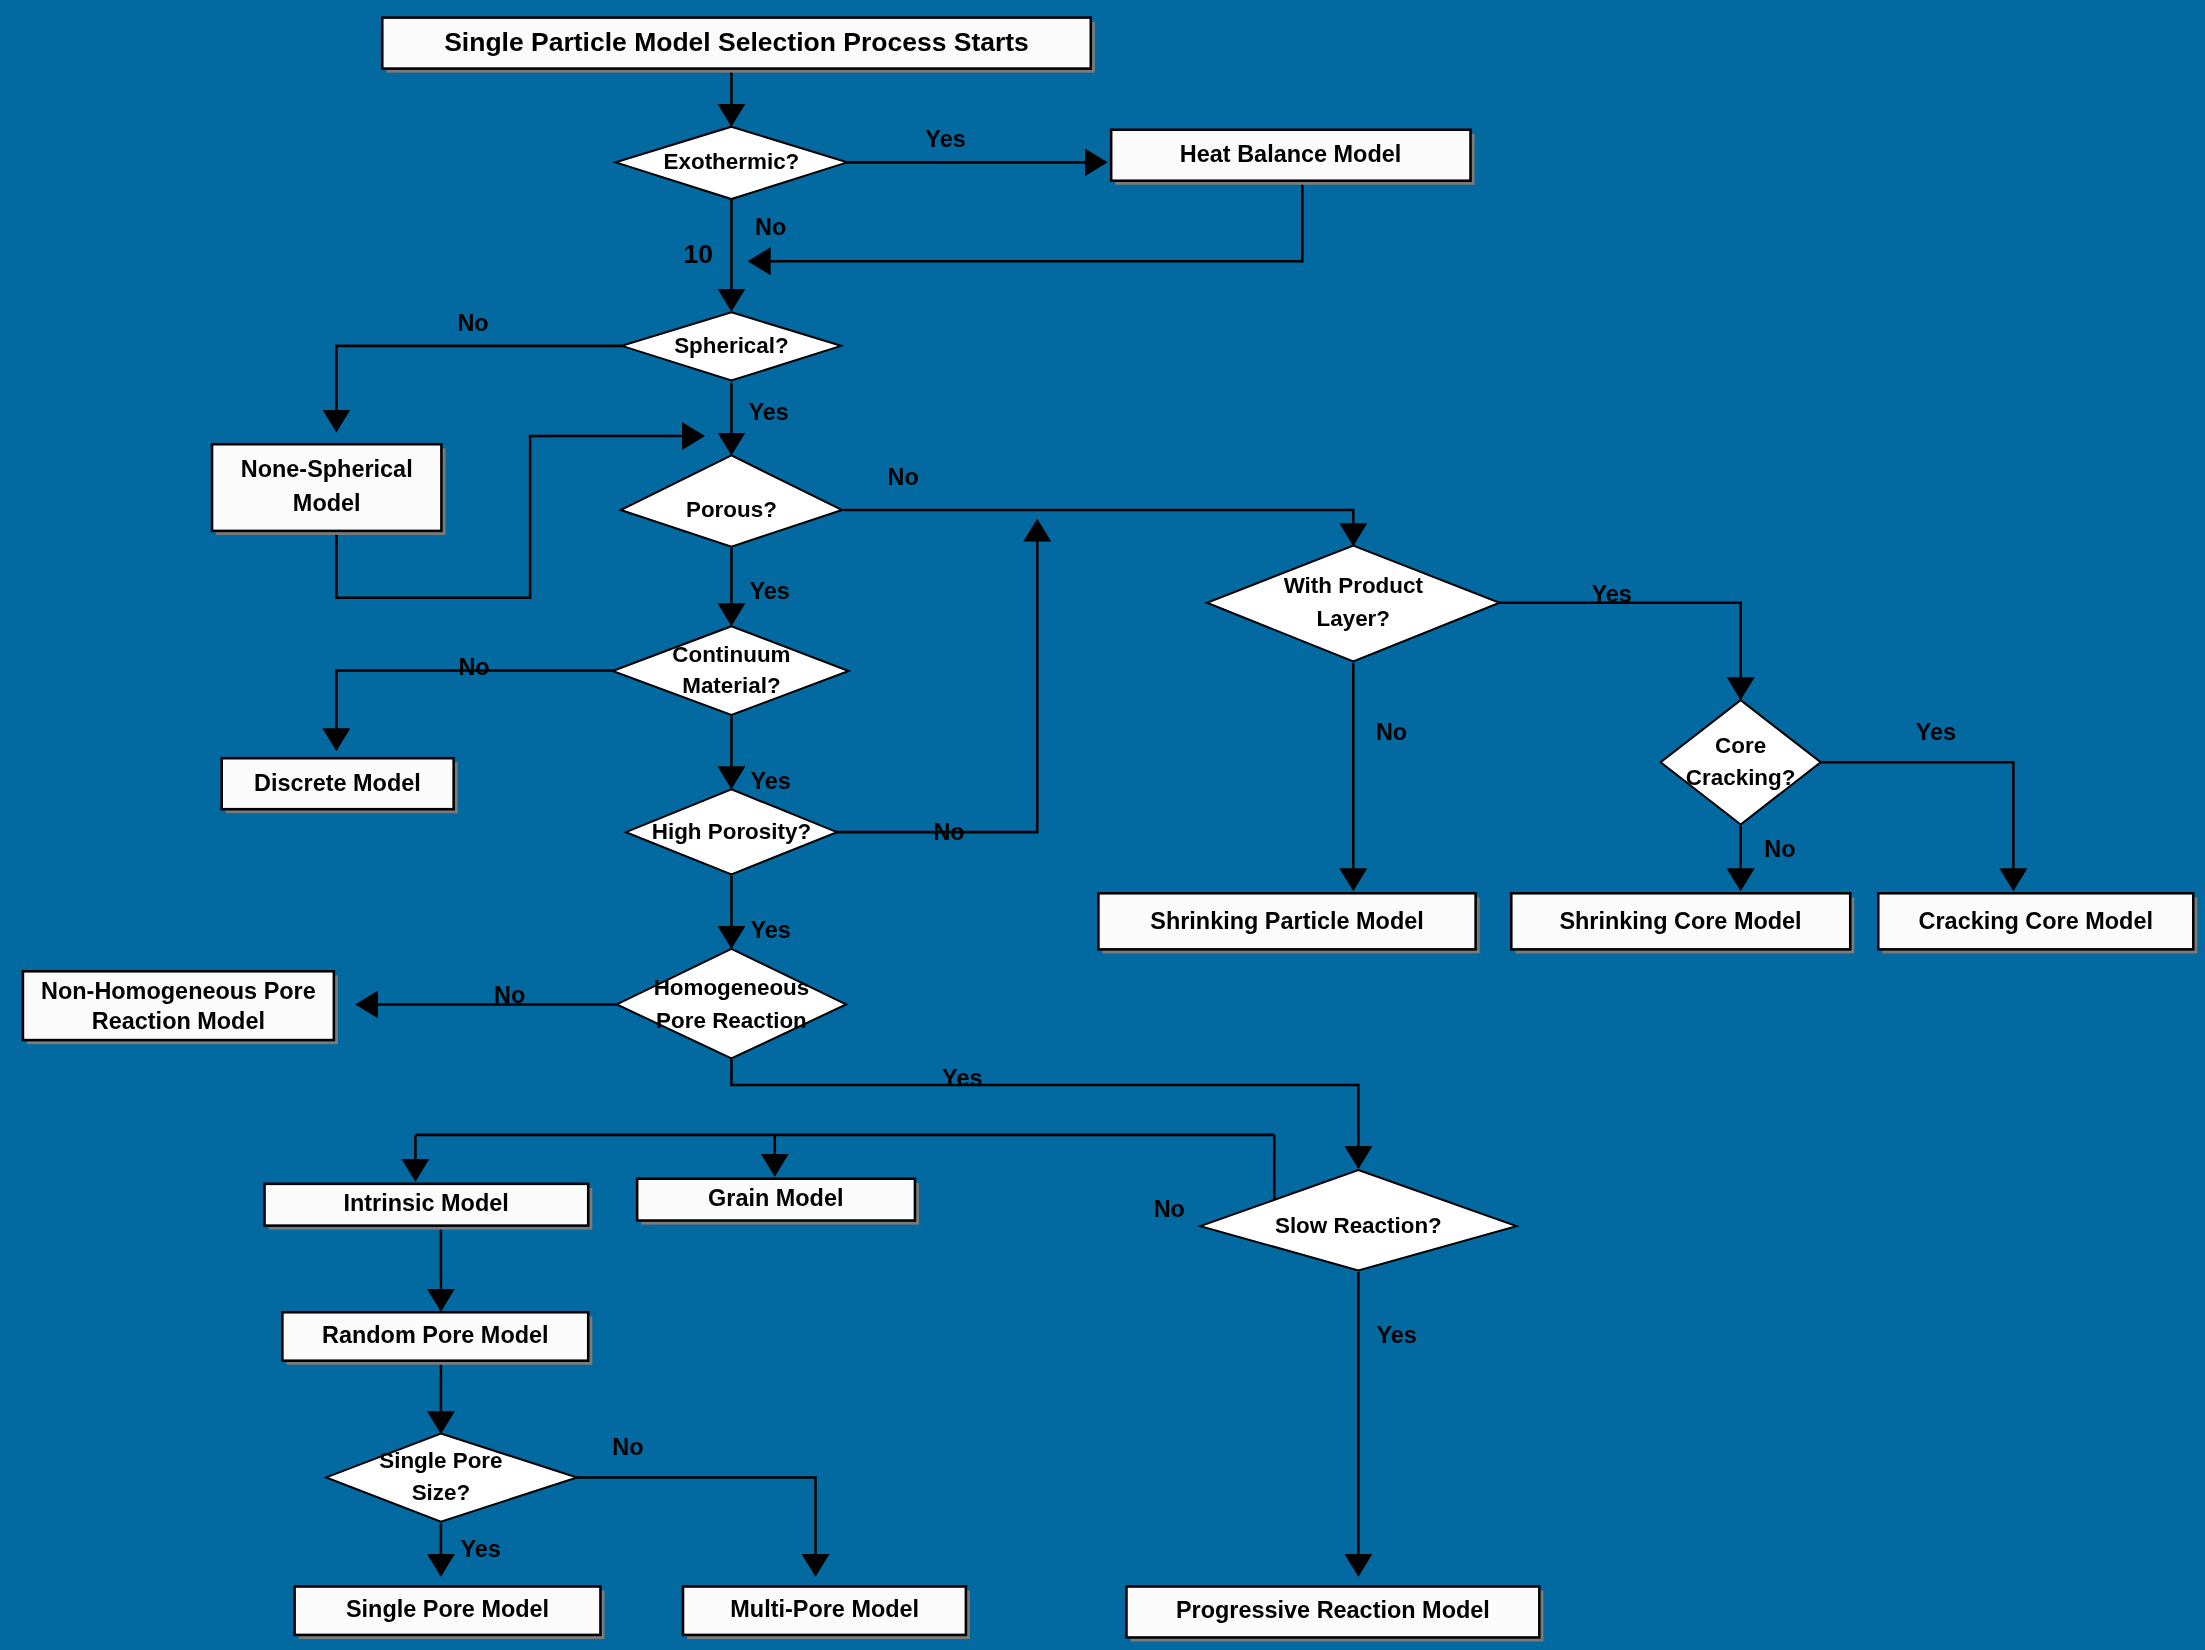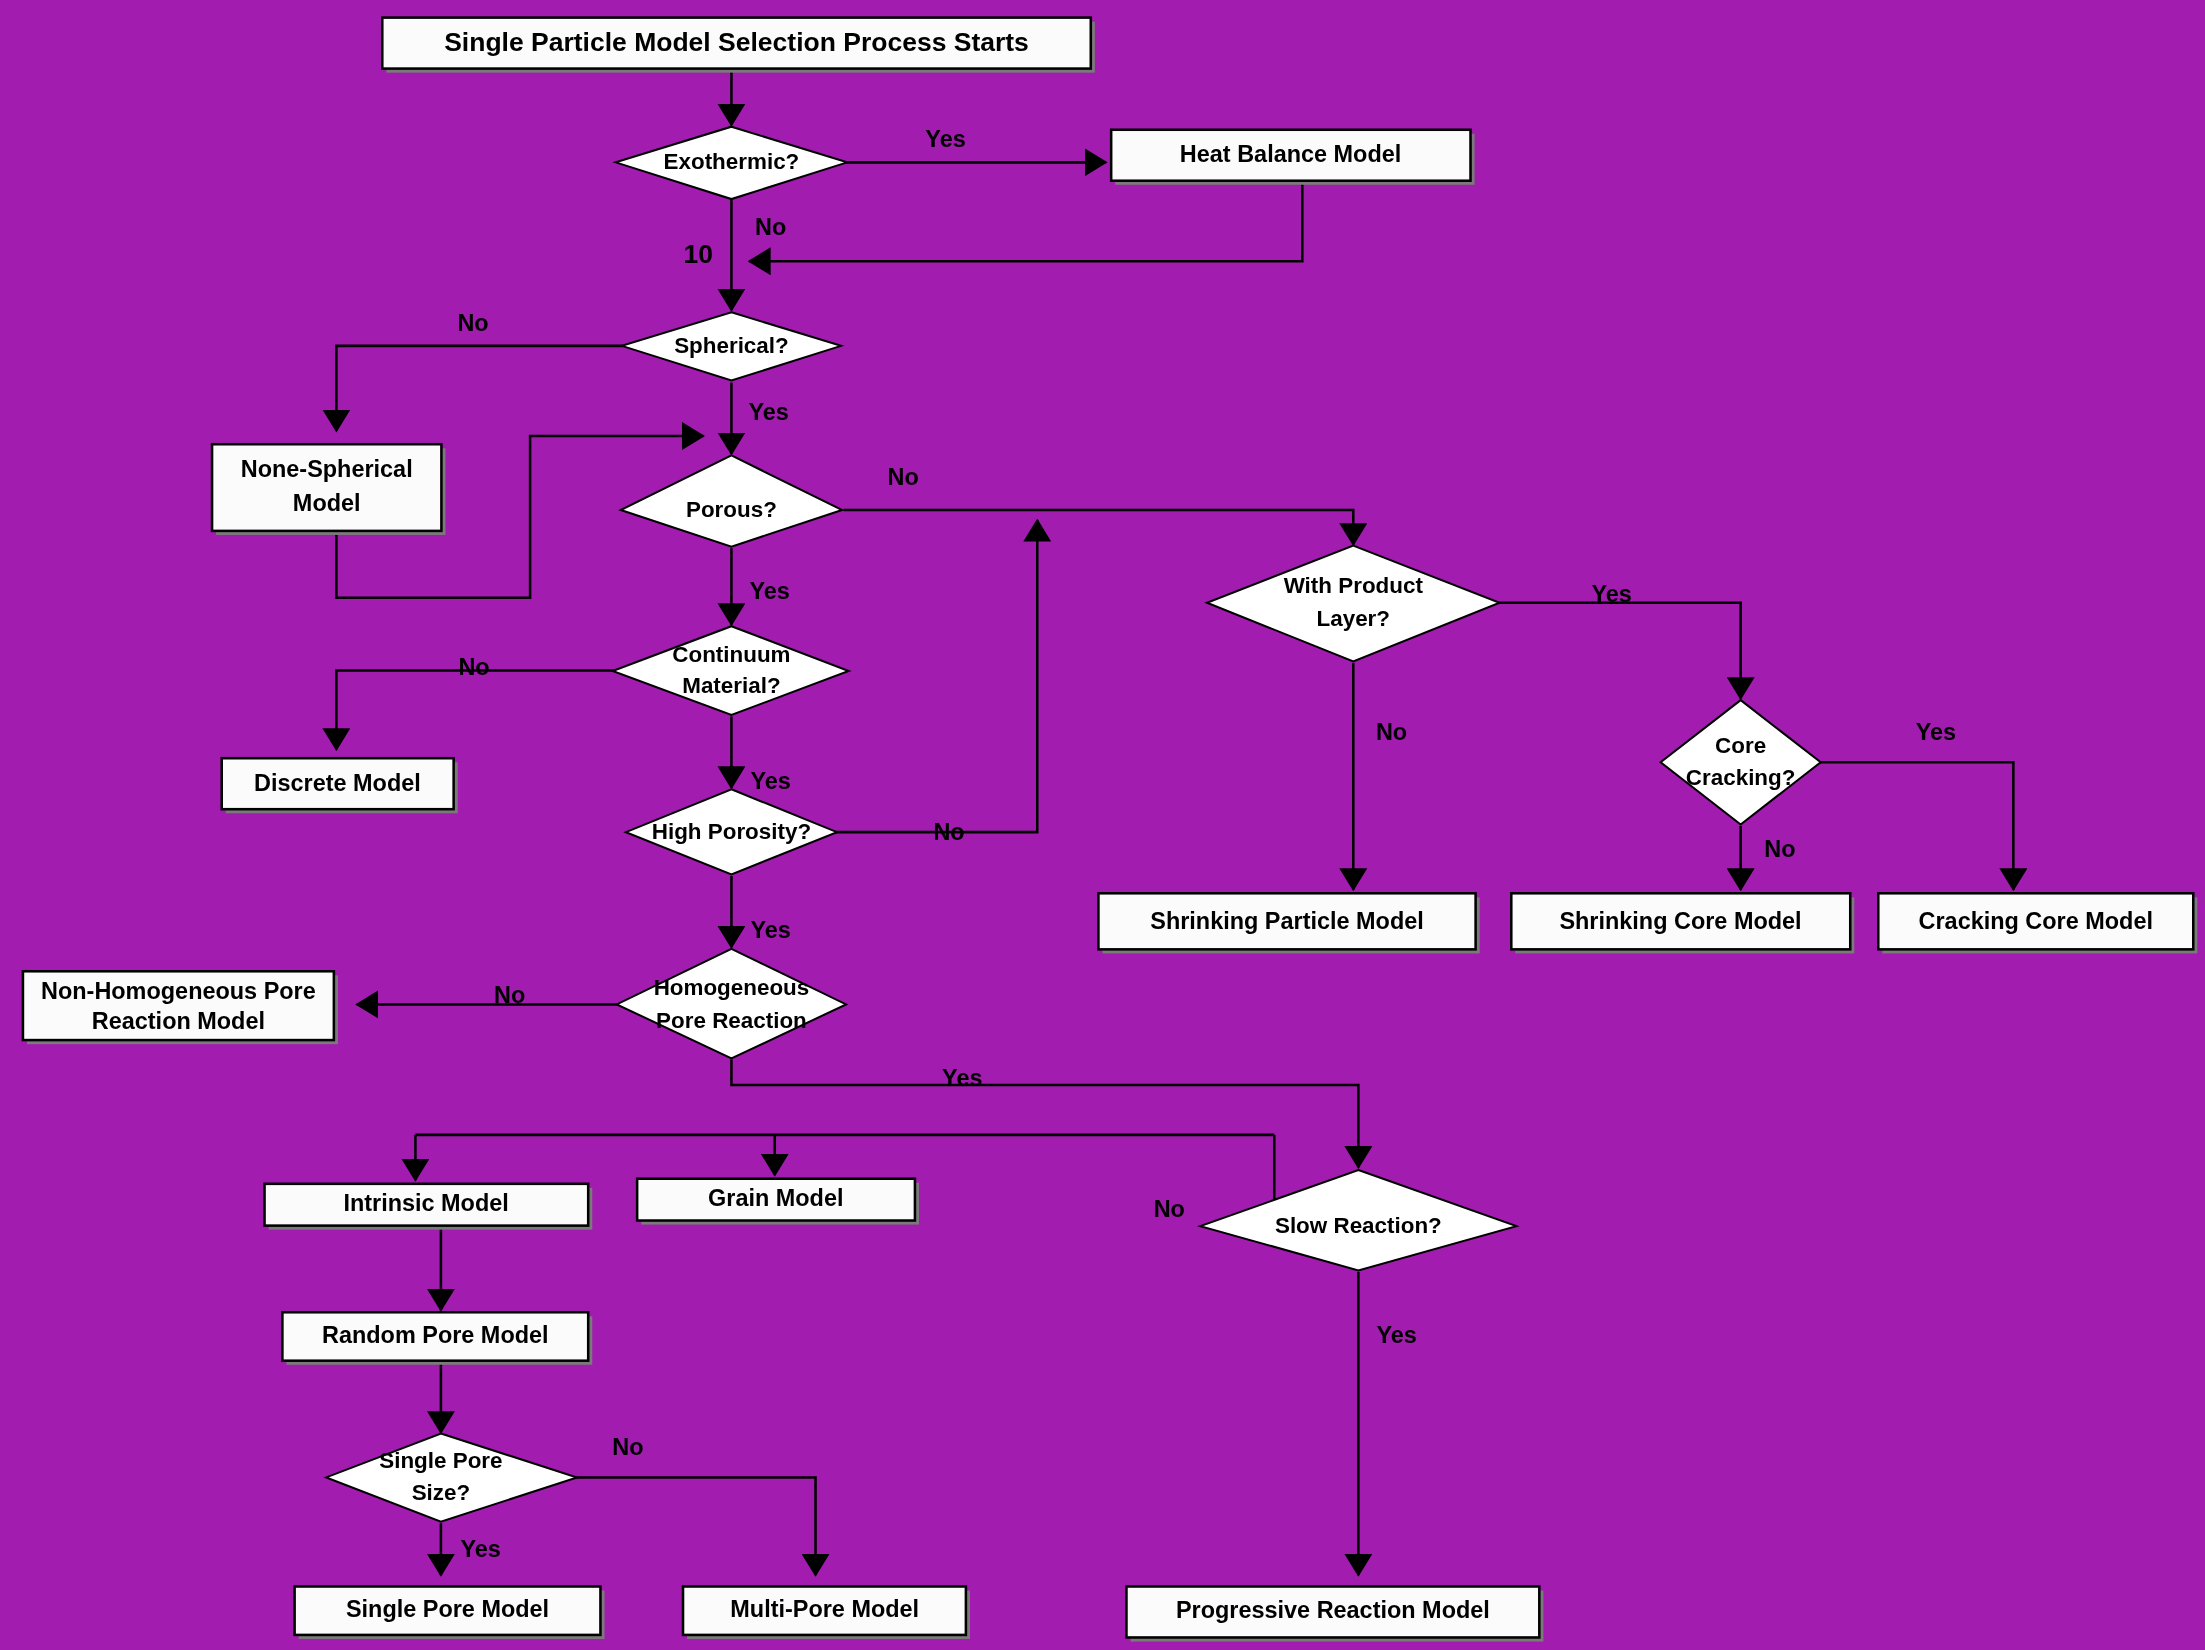--- a/index.html
+++ b/index.html
@@ -1,19 +1,19 @@
 <!DOCTYPE html>
 <html style="font-size:8.2px"><head>
 <meta charset="utf-8">
 <style>
   html,body{margin:0;padding:0;background:#ffffff;}
   #stage{
     position:relative;
     width:2205px;height:1651px;
-    background:#a21caf;
+    background:#0369a1;
     font-family:"Liberation Sans", sans-serif;
     overflow:hidden;
   }
   svg.flow{position:absolute;left:0;top:0;width:2205px;height:1651px;}
   .node-rect{fill:#fbfbfb;stroke:#000000;stroke-width:5;}
   .node-shadow{fill:#7a7a7a;}
   .node-dia{fill:#ffffff;stroke:#000000;stroke-width:4;}
   .edge{stroke:#000000;stroke-width:5;fill:none;stroke-linejoin:miter;stroke-linecap:butt;}
   text{font-family:"Liberation Sans", sans-serif;fill:#000000;}
   .t-box{font-size:46px;font-weight:bold;text-anchor:middle;dominant-baseline:middle;}

